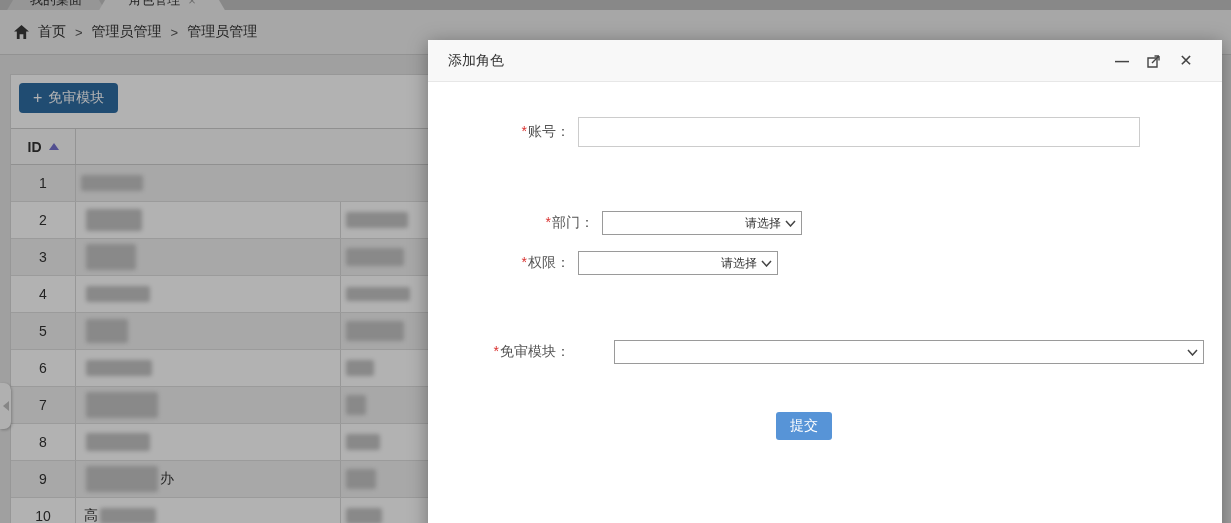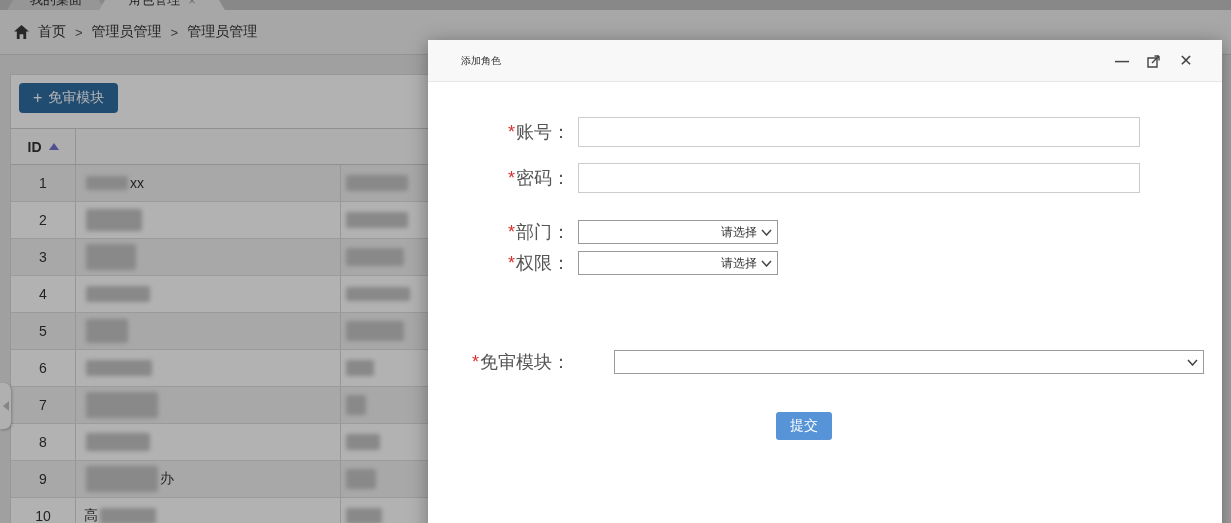--- a/index.html
+++ b/index.html
@@ -58,45 +58,45 @@
                   border-right:6px solid #c0c0c0; }
 
   
   .overlay { position:absolute; inset:0; background:rgba(0,0,0,0.30); z-index:10; }
 
   
   .modal { position:absolute; left:428px; top:40px; width:794px; height:500px; background:#fff; z-index:20;
            box-shadow:0 3px 18px rgba(0,0,0,.35); }
   .modal-header { height:42px; background:#f8f8f8; border-bottom:1px solid #e7e7e7; display:flex;
                   align-items:center; padding:0 20px; }
-  .modal-title { font-size:10px; color:#333;margin-left:13px; }
+  .modal-title { font-size:14px; color:#333; }
   .win-controls { margin-left:auto; display:flex; align-items:center; gap:16px; margin-right:8px; }
   .wc { color:#444; cursor:pointer; display:flex; align-items:center; justify-content:center; width:16px; height:16px; }
   .wc-min { font-weight:bold; font-size:14px; }
   .wc-close { font-size:16px; }
 
   .modal-body { position:relative; height:458px; }
   .frow { position:absolute; display:flex; align-items:center; left:0; }
-  .flabel { width:142px; text-align:right; font-size:18px; color:#555; flex:none; }
+  .flabel { width:142px; text-align:right; font-size:14px; color:#555; flex:none; }
   .req { color:#d9312f; margin-right:1px; }
   .fctl { margin-left:8px; }
   .tinput { width:562px; height:30px; border:1px solid #ccc; background:#fff; padding:0 6px; font-size:13px;
             font-family:"Liberation Sans",sans-serif; }
   .sel { height:24px; border:1px solid #9a9a9a; background:#fff; display:flex; align-items:center;
          padding:0 5px; font-size:12px; color:#333; cursor:pointer; }
   .sel-narrow { width:200px; }
   .sel-wide { width:590px; }
   .sel-val { flex:1; overflow:hidden; white-space:nowrap;text-align:right; }
   .chev { flex:none; margin-left:4px; }
 
   .submit-btn { position:absolute; left:348px; top:330px; width:56px; height:28px; background:#5794d7; color:#fff;
                 border:none; border-radius:3px; font-size:14px; cursor:pointer; font-family:"Liberation Sans",sans-serif; }
 
-  .r-acc { top:35px; }  .r-pwd { top:81px; }  .r-dept { top:138px; } .r-perm { top:169px; }
-  .r-pub { top:210px; } .r-exempt { top:268px;gap:36px; } .r-review { top:290px; }
+  .r-acc { top:35px; }  .r-pwd { top:81px; }  .r-dept { top:129px;padding-left:24px; } .r-perm { top:169px; }
+  .r-pub { top:210px; } .r-exempt { top:258px;gap:36px; } .r-review { top:290px; }
 </style>
 </head>
 <body>
 
 <div class="tabbar">
   <div class="tab tab1">
     <span>我的桌面</span>
   </div>
   <div class="tab tab2">
     <span>角色管理</span>
@@ -130,25 +130,20 @@
         </div>
         <div class="th">
           <span></span>
         </div>
       </div>
       <div>
   <div class="trow odd">
     <div class="td td-id">
               <span class="id-txt">1</span>
             </div>
-    <div class="td td-acc">
-      <span class="acc-pre"></span>
-      <span class="blk acc-block" style="width: 42px; height: 14px;"></span>
-      <span class="acc-suf">xx</span>
-    </div>
     <div class="td td-extra">
       <span class="blk extra-block" style="width: 62px; height: 16px;"></span>
     </div>
   </div>
 
   <div class="trow">
     <div class="td td-id">
               <span class="id-txt">2</span>
             </div>
     <div class="td td-acc">
@@ -298,24 +293,20 @@
     </span>
   </div>
 
   <div class="modal-body">
 
     <div class="frow r-acc">
       <span class="flabel"><span class="req">*</span><span>账号：</span></span>
       <input class="tinput fctl" type="text" value="" style="">
     </div>
 
-    <div class="frow r-pwd">
-      <span class="flabel"><span class="req">*</span><span>密码：</span></span>
-      <input class="tinput fctl" type="text" value="" style="">
-    </div>
 
     <div class="frow r-dept">
       <span class="flabel"><span class="req">*</span><span>部门：</span></span>
       <div class="sel sel-narrow fctl">
         <span class="sel-val">请选择</span>
         <svg class="chev" width="11" height="7" viewBox="0 0 11 7">
             <polyline points="1,1 5.5,6 10,1" fill="none" stroke="#444" stroke-width="1.5"></polyline>
           </svg>
       </div>
     </div>

